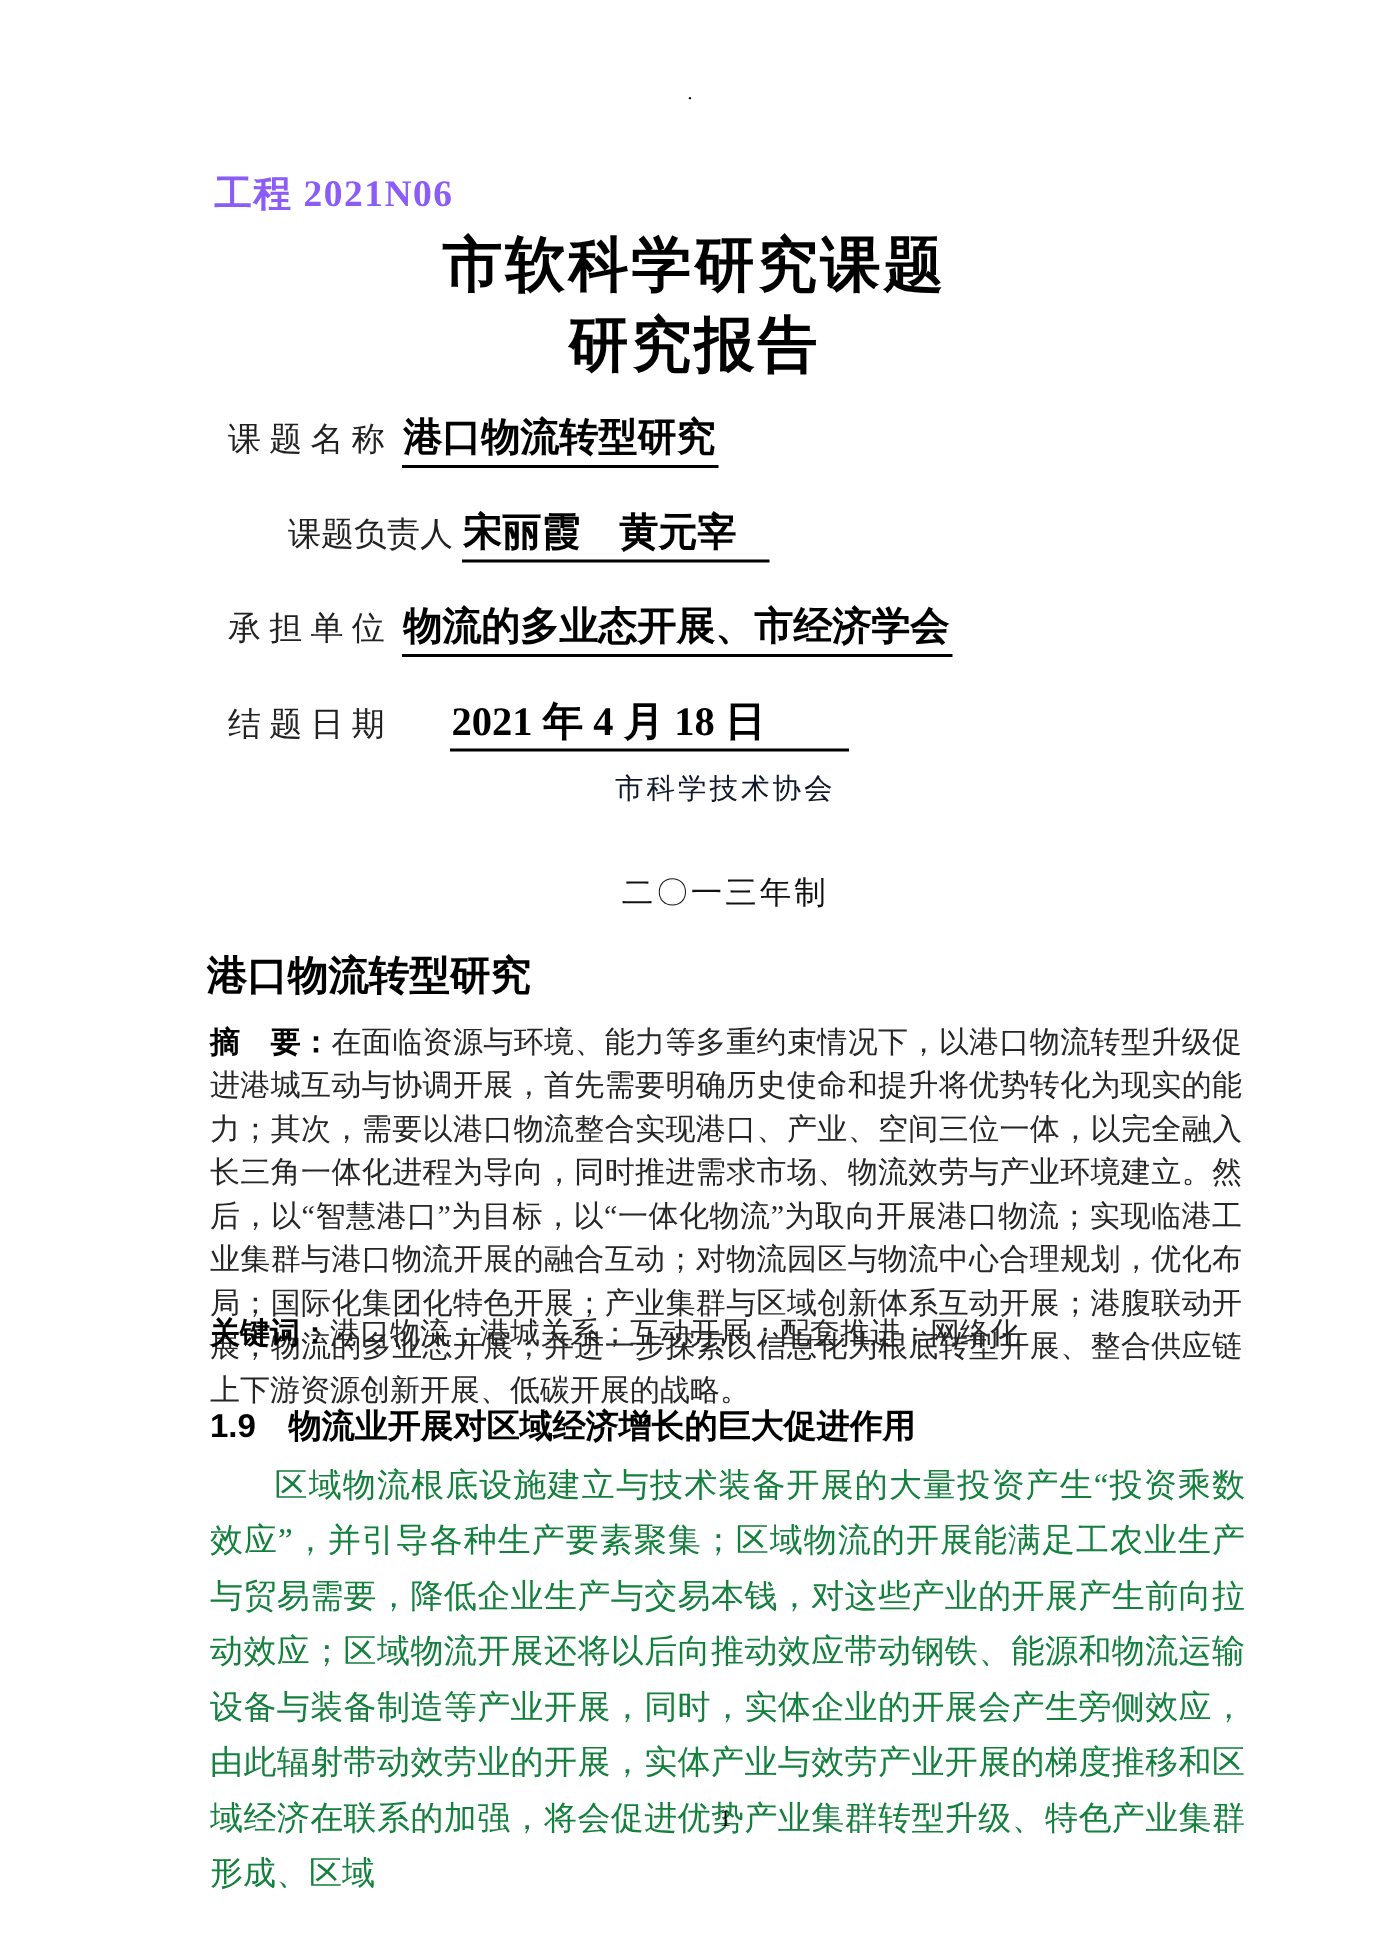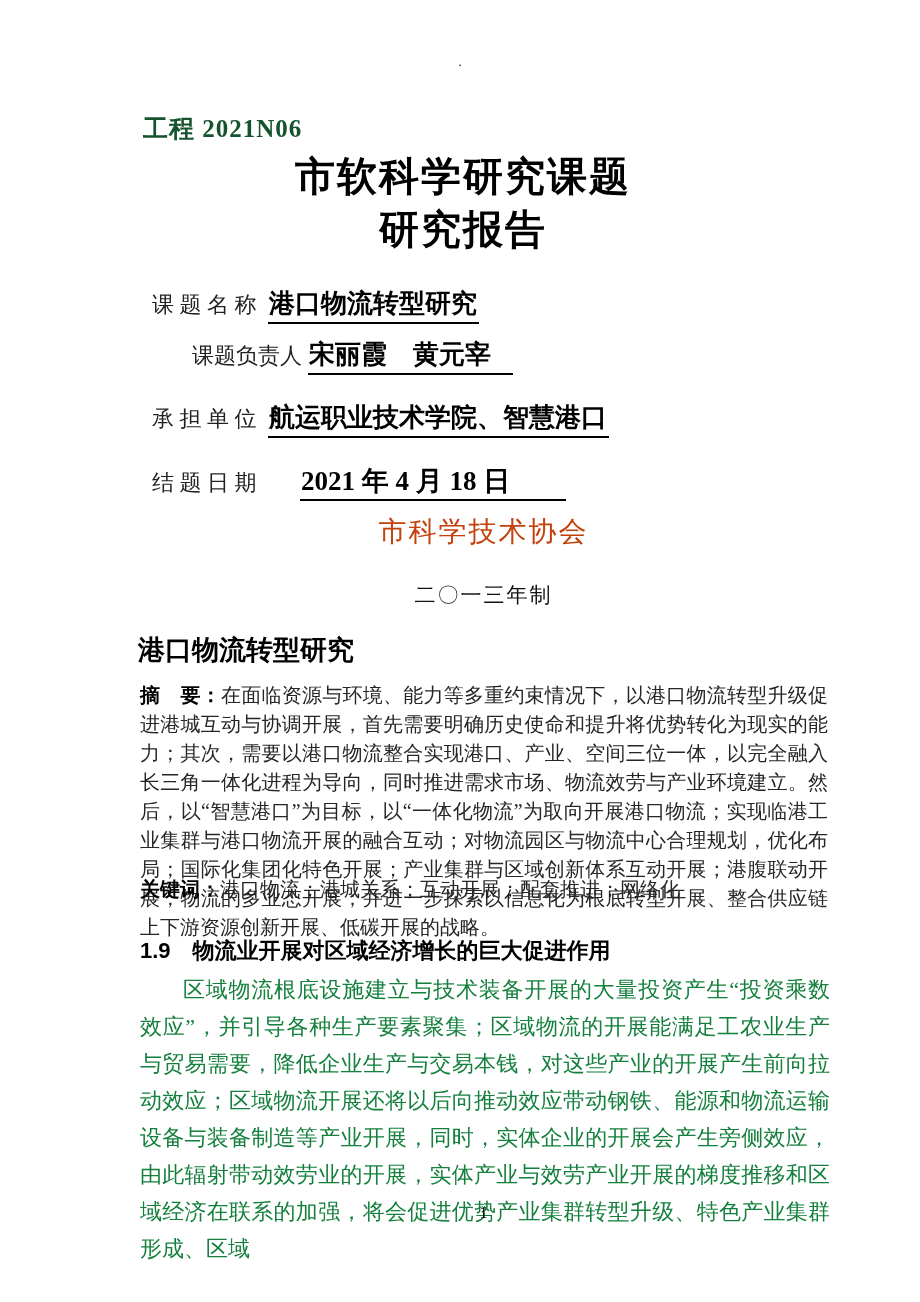--- a/index.html
+++ b/index.html
@@ -9,48 +9,48 @@
     background:#ffffff;
     overflow:hidden;
     color:#1c1c1c;
     font-family:"Liberation Serif","DejaVu Serif",serif;
   }
   .abs{position:absolute;}
   .sans{font-family:"Liberation Sans","DejaVu Sans",sans-serif;}
 
   .top-dot{top:54px;left:0;width:920px;text-align:center;font-size:13px;color:#000;}
 
-  .project-code{top:112px;left:143px;font-size:25px;font-weight:bold;color:#14532d;letter-spacing:1px;}
+  .project-code{top:112px;left:143px;font-size:25px;font-weight:bold;color:#8b5cf6;letter-spacing:1px;}
 
   .cover-title{top:150px;left:0;width:926px;text-align:center;color:#000;}
   .cover-title .line{font-size:40px;font-weight:bold;line-height:53px;letter-spacing:2px;}
 
   .fields{left:152px;top:276px;width:700px;}
   .field-row{position:absolute;left:0;white-space:nowrap;}
-  .field-row.r1{top:12px;}
+  .field-row.r1{top:0px;}
   .field-row.r2{top:63px;margin-left:40px;}
   .field-row.r3{top:126px;}
   .field-row.r4{top:189px;}
   .field-label{
     display:inline-block;width:116px;
     font-size:22px;color:#222;
     white-space:pre-wrap;vertical-align:baseline;
   }
   .field-value{
     display:inline-block;
     font-size:26px;font-weight:bold;color:#000;
     border-bottom:2px solid #000;
     padding:0 2px 2px 1px;
     white-space:pre-wrap;vertical-align:baseline;
     line-height:32px;
   }
   .field-row.r2 .field-value{padding-right:22px;}
   .field-row.r4 .field-value{margin-left:32px;padding-right:56px;font-size:27px;}
 
-  .issuer{top:513px;left:140px;width:687px;text-align:center;font-size:28px;color:#c2410c;letter-spacing:2px;}
+  .issuer{top:513px;left:140px;width:687px;text-align:center;font-size:19px;color:#0f172a;letter-spacing:2px;}
   .edition{top:581px;left:140px;width:687px;text-align:center;font-size:21px;color:#111;letter-spacing:2px;}
 
   .report-heading{top:632px;left:138px;font-size:27px;font-weight:bold;color:#000;}
 
   .abstract{top:681px;left:140px;width:688px;font-size:20px;line-height:29px;text-align:justify;color:#262626;}
   .abstract .lbl{font-weight:bold;color:#000;white-space:pre-wrap;font-family:Liberation Serif, serif;}
   .keywords{top:875px;left:140px;width:688px;font-size:20px;line-height:29px;color:#262626;}
   .keywords .lbl{font-weight:bold;color:#000;font-family:"Liberation Sans","DejaVu Sans",sans-serif;}
 
   .sec1{top:901px;left:140px;font-size:22px;font-weight:bold;color:#000;white-space:pre-wrap;}
@@ -79,21 +79,21 @@
   </div>
 
   <div class="abs fields">
     <div class="field-row r1">
       <span class="field-label">课 题 名 称</span><span class="field-value">港口物流转型研究</span>
     </div>
     <div class="field-row r2">
       <span class="field-label">课题负责人</span><span class="field-value">宋丽霞　黄元宰</span>
     </div>
     <div class="field-row r3">
-      <span class="field-label">承 担 单 位</span><span class="field-value">航运职业技术学院、智慧港口</span>
+      <span class="field-label">承 担 单 位</span><span class="field-value">物流的多业态开展、市经济学会</span>
     </div>
     <div class="field-row r4">
       <span class="field-label">结 题 日 期</span><span class="field-value">2021 年 4 月 18 日</span>
     </div>
   </div>
 
   <div class="abs issuer">市科学技术协会</div>
 
   <div class="abs edition">二〇一三年制</div>
 

